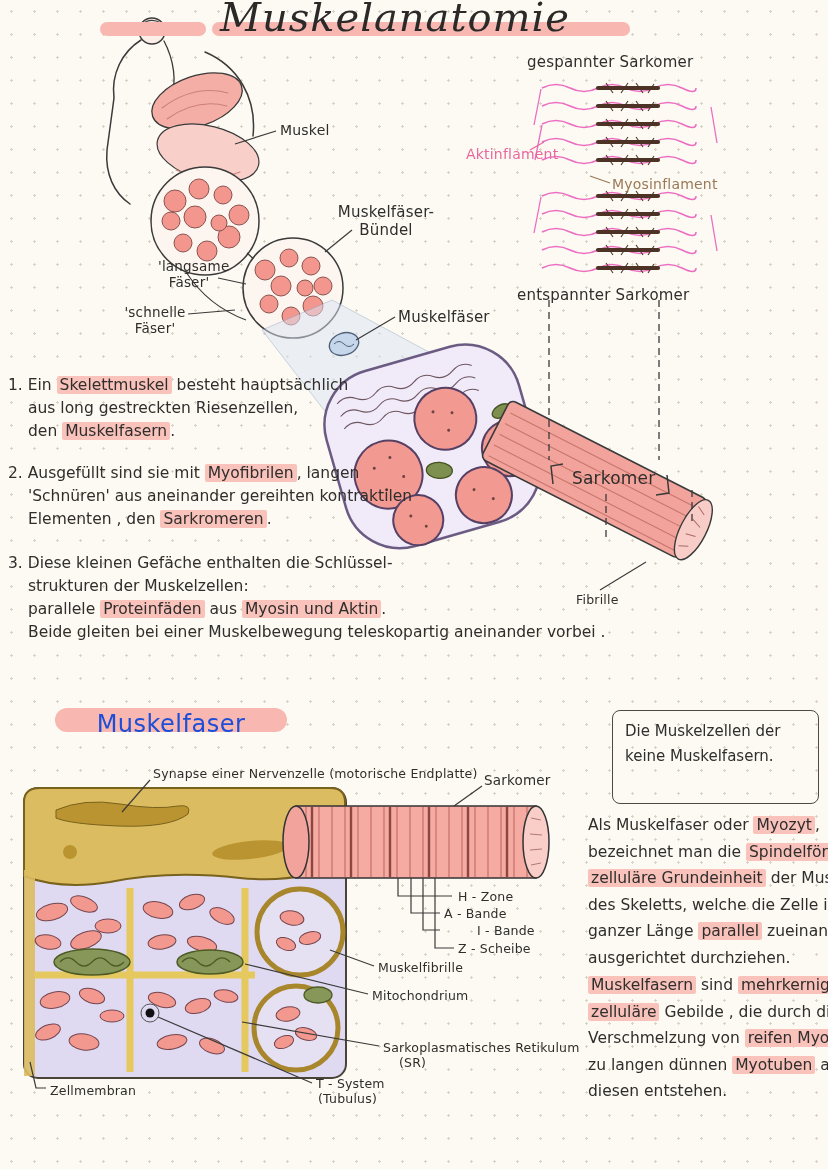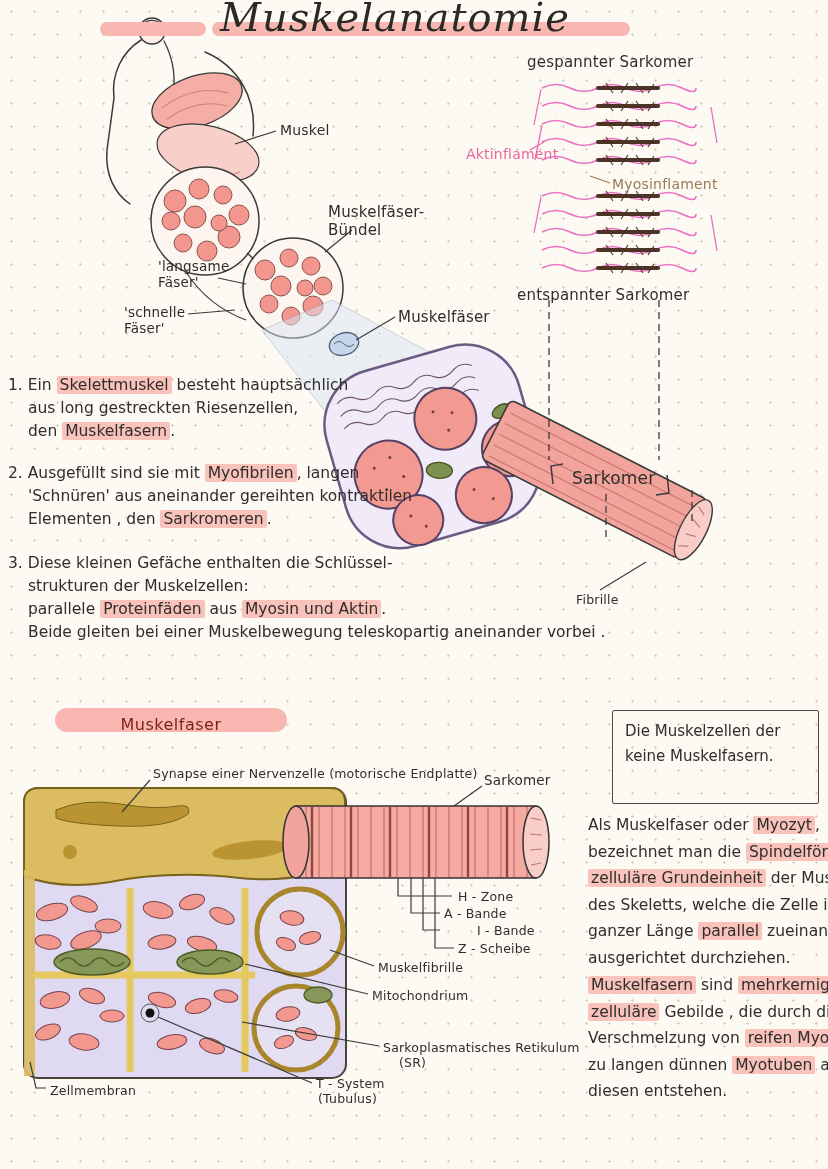--- a/index.html
+++ b/index.html
@@ -17,38 +17,38 @@
   .bar { position:absolute; background:#f8b7b0; border-radius:9px; }
   .title {
     position:absolute; left:215px; top:-6px; width:360px; text-align:center;
     font-family:"DejaVu Serif", serif; font-style:italic; font-size:40px;
     color:#2b2a28; letter-spacing:1px;
   }
   .lbl { position:absolute; font-size:14px; white-space:nowrap; color:#2f2e2c; letter-spacing:.2px; }
   .lbl.small { font-size:12.5px; }
   .lbl.pink { color:#e8679f; }
   .lbl.brown { color:#9b7958; }
-  .lbl.center { text-align:left; }
+  .lbl.center { text-align:center; }
   .lbl.big { font-size:17px; }
   .note { position:absolute; font-size:15.5px; line-height:23px; }
   .note .tline { white-space:nowrap; }
   .note .tline:not(:first-child) { margin-left:20px; }
   .para { position:absolute; font-size:15.5px; line-height:26.5px; }
   .para .tline { white-space:nowrap; }
   .hl { background:#f9c2bb; padding:0 3px; border-radius:2px; }
   .sideBox {
     position:absolute; left:612px; top:710px; width:207px; height:94px;
-    border:1.6px solid #4b4a45; border-radius:2px; padding:8px 12px;
+    border:1.6px solid #4b4a45; border-radius:8px; padding:8px 12px;
     font-size:15px; line-height:25px;
   }
   .sectionBar {
     position:absolute; left:55px; top:708px; width:232px; height:24px;
     background:#f8b7b0; border-radius:12px; display:flex; align-items:center; justify-content:center;
   }
-  .sectionBar .txt { font-size:16px; color:#7f1d1d; letter-spacing:.5px;margin-top:8px; }
+  .sectionBar .txt { font-size:24px; color:#1d4ed8; letter-spacing:.5px;margin-top:8px; }
 </style>
 </head>
 <body>
 
 <div class="page">
 
   <svg class="art" width="828" height="1169" viewBox="0 0 828 1169">
     <defs>
       <g id="srow">
         <path d="M0 0 q14 -7 28 0 t28 0 t28 0 t28 0 t28 0 t14 0" fill="none" stroke="#ec6ec2" stroke-width="1.6"></path>

